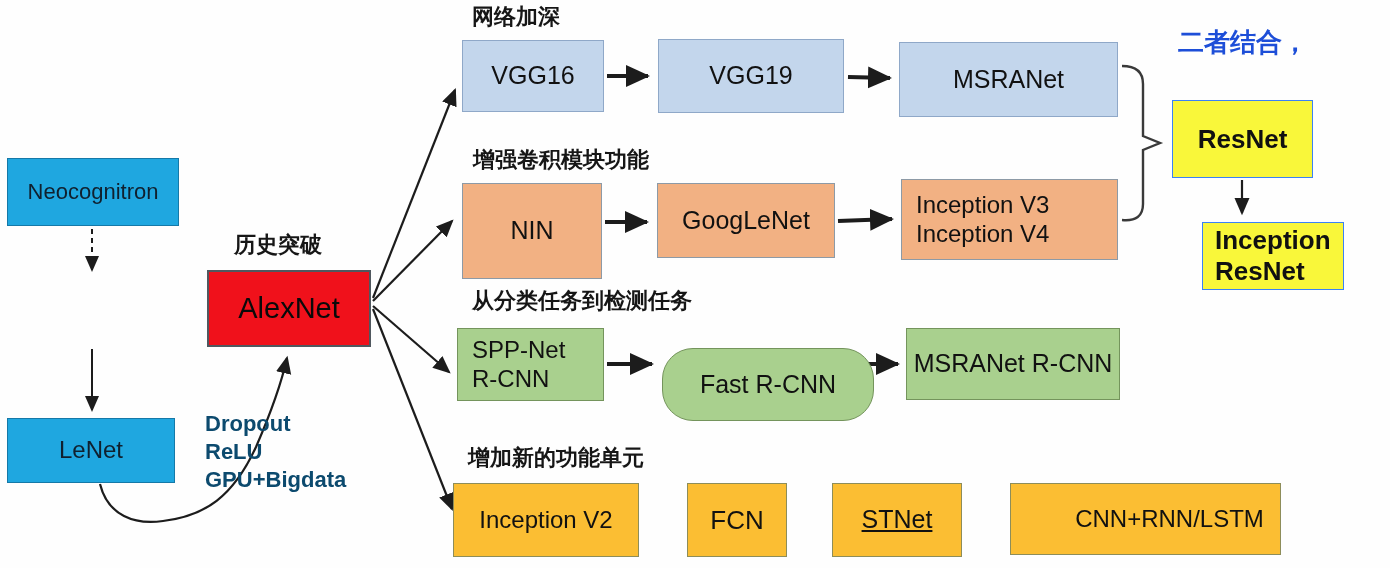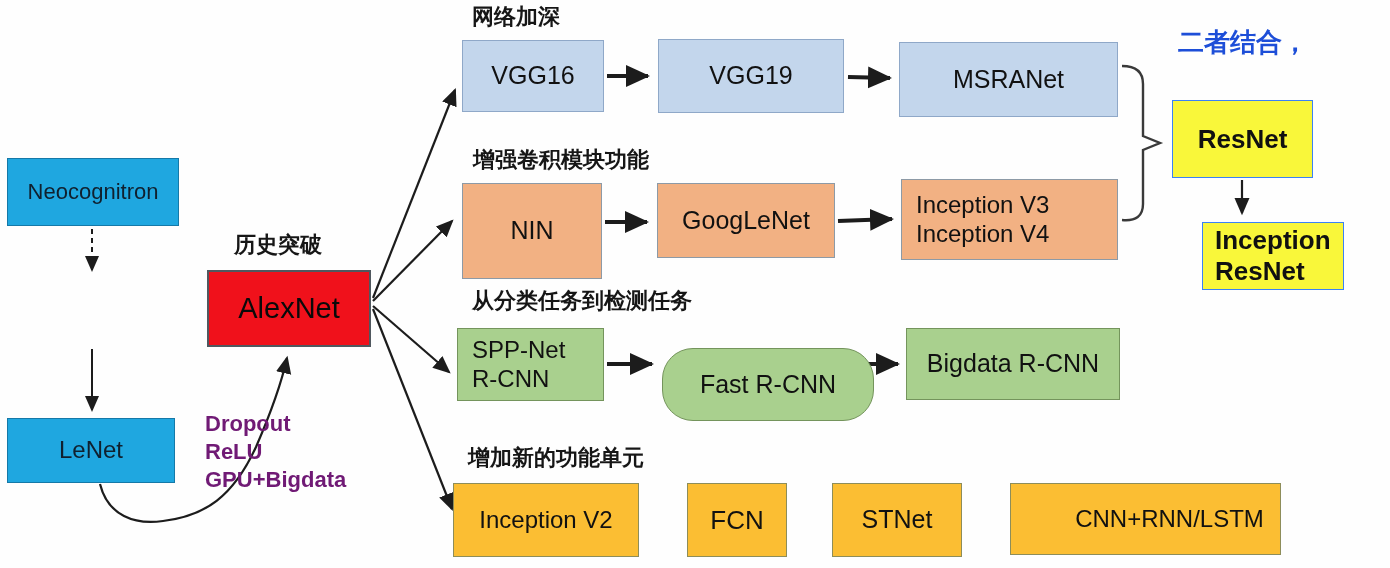--- a/index.html
+++ b/index.html
@@ -85,21 +85,21 @@
     color:#161616;
     font-size:22px;
     white-space:nowrap;
   }
   .tech-list{
     position:absolute;
     left:205px;top:410px;
     font-weight:bold;
     font-size:22px;
     line-height:1.27;
-    color:#701a75;
+    color:#0c4a6e;
     white-space:pre-line;
   }
   .combine-label{
     position:absolute;
     left:1178px;top:26px;
     font-weight:bold;
     font-size:26px;
     line-height:1.3;
     color:#1d4ed8;
     white-space:nowrap;
@@ -182,31 +182,31 @@
 
   <div class="cn-label" style="left:472px;top:286px;">从分类任务到检测任务</div>
   <div class="box green leftalign" style="left:457px;top:328px;width:147px;height:73px;font-size:24px;">
     <span>SPP-Net</span>
     <span>R-CNN</span>
   </div>
   <div class="box green" style="left:662px;top:348px;width:212px;height:73px;border-radius:31px;">
     <span>Fast R-CNN</span>
   </div>
   <div class="box green" style="left:906px;top:328px;width:214px;height:72px;">
-    <span>Bigdata R-CNN</span>
+    <span>MSRANet R-CNN</span>
   </div>
 
   <div class="cn-label" style="left:468px;top:443px;">增加新的功能单元</div>
   <div class="box amber" style="left:453px;top:483px;width:186px;height:74px;">
     <span>Inception V2</span>
   </div>
   <div class="box amber" style="left:687px;top:483px;width:100px;height:74px;font-size:26px;">
     <span>FCN</span>
   </div>
-  <div class="box amber" style="left:832px;top:483px;width:130px;height:74px;font-size:25px;">
+  <div class="box amber" style="left:832px;top:483px;width:130px;height:74px;font-size:25px;text-decoration:underline;">
     <span>STNet</span>
   </div>
   <div class="box amber" style="left:1010px;top:483px;width:271px;height:72px;padding-left:48px;">
     <span>CNN+RNN/LSTM</span>
   </div>
 
   <div class="combine-label">
     <div>二者结合，</div>
   </div>
   <div class="box yellow" style="left:1172px;top:100px;width:141px;height:78px;">

